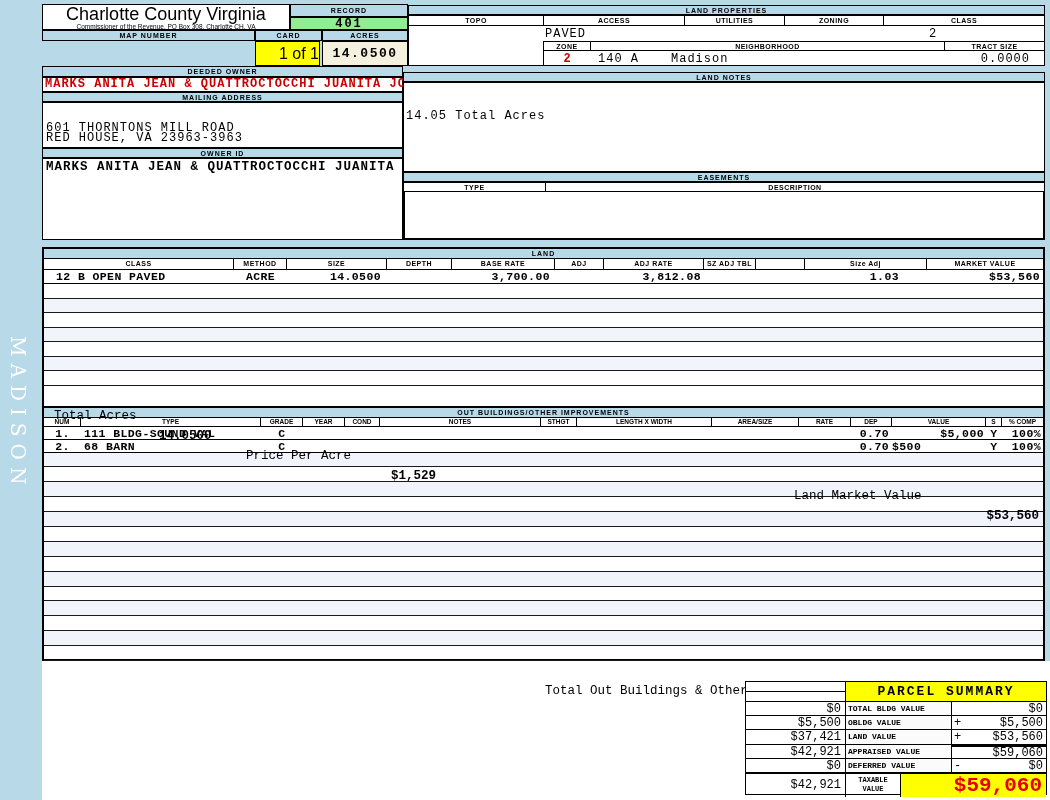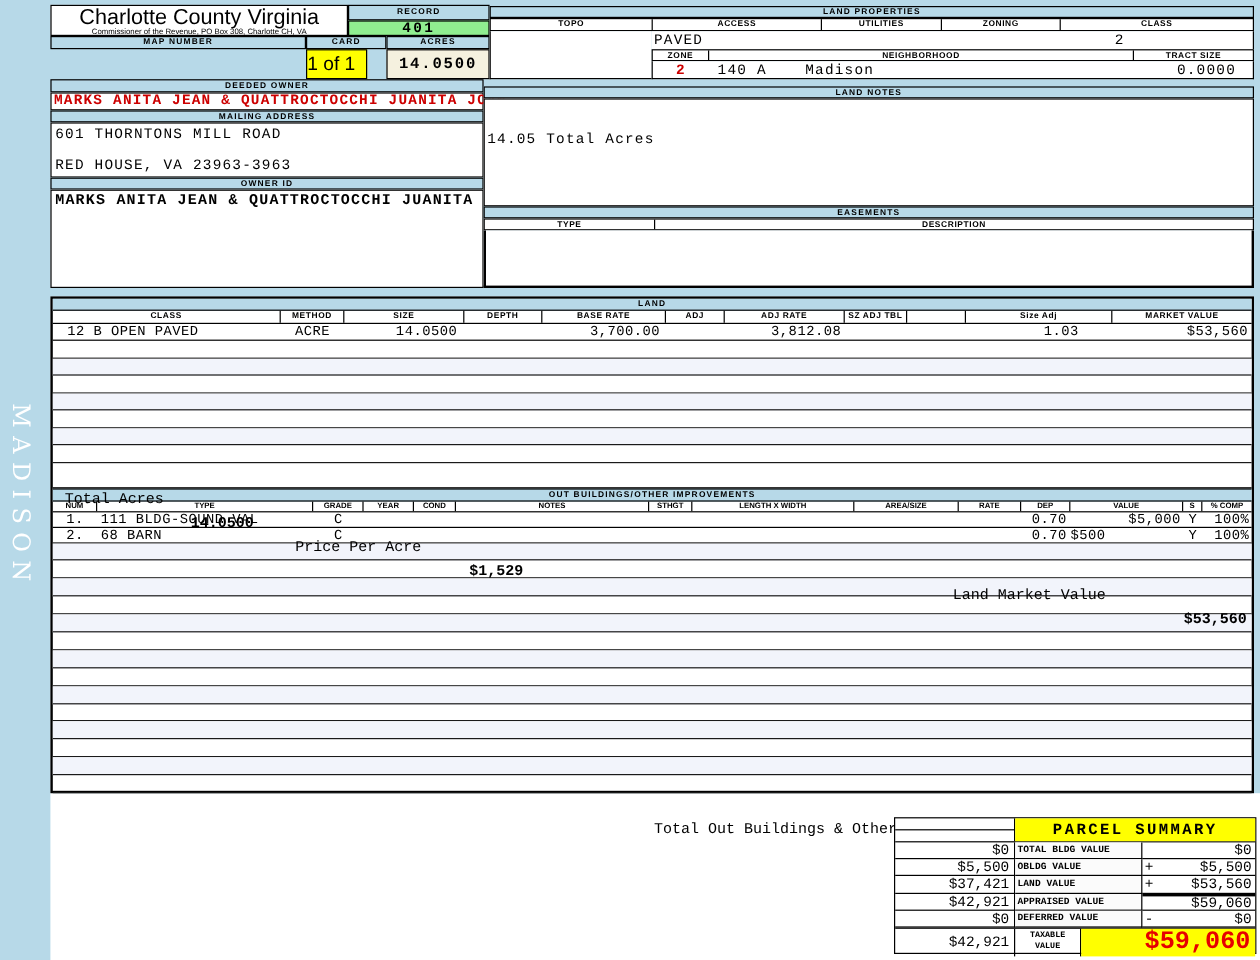--- a/index.html
+++ b/index.html
@@ -25,21 +25,21 @@
   .trow{display:flex;box-sizing:border-box;}
   .tband{height:10px;background:#b7d9e8;border-bottom:1px solid #000;
          font:bold 7px "Liberation Sans",sans-serif;letter-spacing:1px;text-align:center;line-height:9px;}
   .tband.mid{border-top:1px solid #000;}
   .thead{height:11px;border-bottom:1px solid #000;}
   .thead .hc{line-height:10px;}
   .thead2{height:9px;border-bottom:1px solid #000;}
   .thead2 .hc{font-size:6.5px;line-height:8px;letter-spacing:0;}
   .drow{height:14px;border-bottom:1px solid #000;font:11.5px "Liberation Mono",monospace;
         letter-spacing:.4px;line-height:13px;white-space:pre;}
-  .dc{box-sizing:border-box;overflow:hidden;}
+  .dc{box-sizing:border-box;overflow:hidden;font-weight:bold;}
   .fillwrap{display:block;}
   .frow{height:13.5px;border-bottom:1px solid #1a1a1a;}
   .frow14{height:13.9px;border-bottom:1px solid #1a1a1a;}
   .landfill .frow:nth-child(even){background:#f2f4fb;}
   .obfill .frow14:nth-child(odd){background:#f2f4fb;}
   .totrow{position:relative;height:20px;border-bottom:1px solid #000;
           font:12.5px "Liberation Mono",monospace;line-height:20px;white-space:pre;}
   .obtotrow{position:relative;flex:1;font:12.5px "Liberation Mono",monospace;
             line-height:20px;white-space:pre;}
   
@@ -85,28 +85,28 @@
     <div class="serif" style="font-size:18px;line-height:18px;">Charlotte County Virginia</div>
     <div style="font-size:6.5px;line-height:7px;">Commissioner of the Revenue, PO Box 308, Charlotte CH, VA</div>
   </div>
   <div class="abs band" style="left:290px;top:4px;width:118px;height:13px;line-height:12px;">RECORD</div>
   <div class="abs mono bold" style="left:290px;top:17px;width:118px;height:13px;background:#90ee90;border:1px solid #000;font-size:12px;line-height:12px;text-align:center;letter-spacing:2px;">401</div>
 
   <div class="abs band" style="left:42px;top:30px;width:213px;height:11px;">MAP NUMBER</div>
   <div class="abs band" style="left:255px;top:30px;width:67px;height:11px;">CARD</div>
   <div class="abs band" style="left:322px;top:30px;width:86px;height:11px;">ACRES</div>
 
-  <div class="abs serif" style="left:255px;top:41px;width:51px;height:25px;background:#ffff00;border:1px solid #000;font-size:16px;line-height:23px;text-align:left;">1 of 1</div>
+  <div class="abs serif" style="left:255px;top:41px;width:65px;height:25px;background:#ffff00;border:1px solid #000;font-size:16px;line-height:23px;text-align:right;">1 of 1</div>
   <div class="abs mono bold" style="left:322px;top:41px;width:86px;height:25px;background:#f5f1df;border:1px solid #000;font-size:13px;line-height:23px;text-align:center;letter-spacing:1.5px;">14.0500</div>
 
   <div class="abs band" style="left:42px;top:66px;width:361px;height:11px;line-height:10px;">DEEDED OWNER</div>
   <div class="abs white mono bold red" style="left:42px;top:77px;width:361px;height:15px;font-size:12px;line-height:13px;letter-spacing:1px;padding-left:2px;white-space:nowrap;overflow:visible;border:1px solid #000;">MARKS ANITA JEAN &amp; QUATTROCTOCCHI JUANITA JOAN</div>
   <div class="abs band" style="left:42px;top:92px;width:361px;height:10px;">MAILING ADDRESS</div>
   <div class="abs white" style="left:42px;top:102px;width:361px;height:46px;">
-    <div class="abs val" style="left:3px;top:2px;">601 THORNTONS MILL ROAD</div>
+    <div class="abs val" style="left:3px;top:18px;">601 THORNTONS MILL ROAD</div>
     <div class="abs val" style="left:3px;bottom:2px;">RED HOUSE, VA 23963-3963</div>
   </div>
   <div class="abs band" style="left:42px;top:148px;width:361px;height:10px;">OWNER ID</div>
   <div class="abs white" style="left:42px;top:158px;width:361px;height:82px;">
     <div class="mono bold" style="font-size:12.5px;line-height:14px;letter-spacing:1px;padding:1px 0 0 3px;white-space:nowrap;">MARKS ANITA JEAN &amp; QUATTROCTOCCHI JUANITA JOAN</div>
   </div>
 
   <div class="abs band" style="left:408px;top:5px;width:637px;height:10px;">LAND PROPERTIES</div>
   <div class="abs hcrow" style="left:408px;top:15px;width:637px;height:11px;">
     <div class="hc" style="width:135px;line-height:10px;">TOPO</div>

